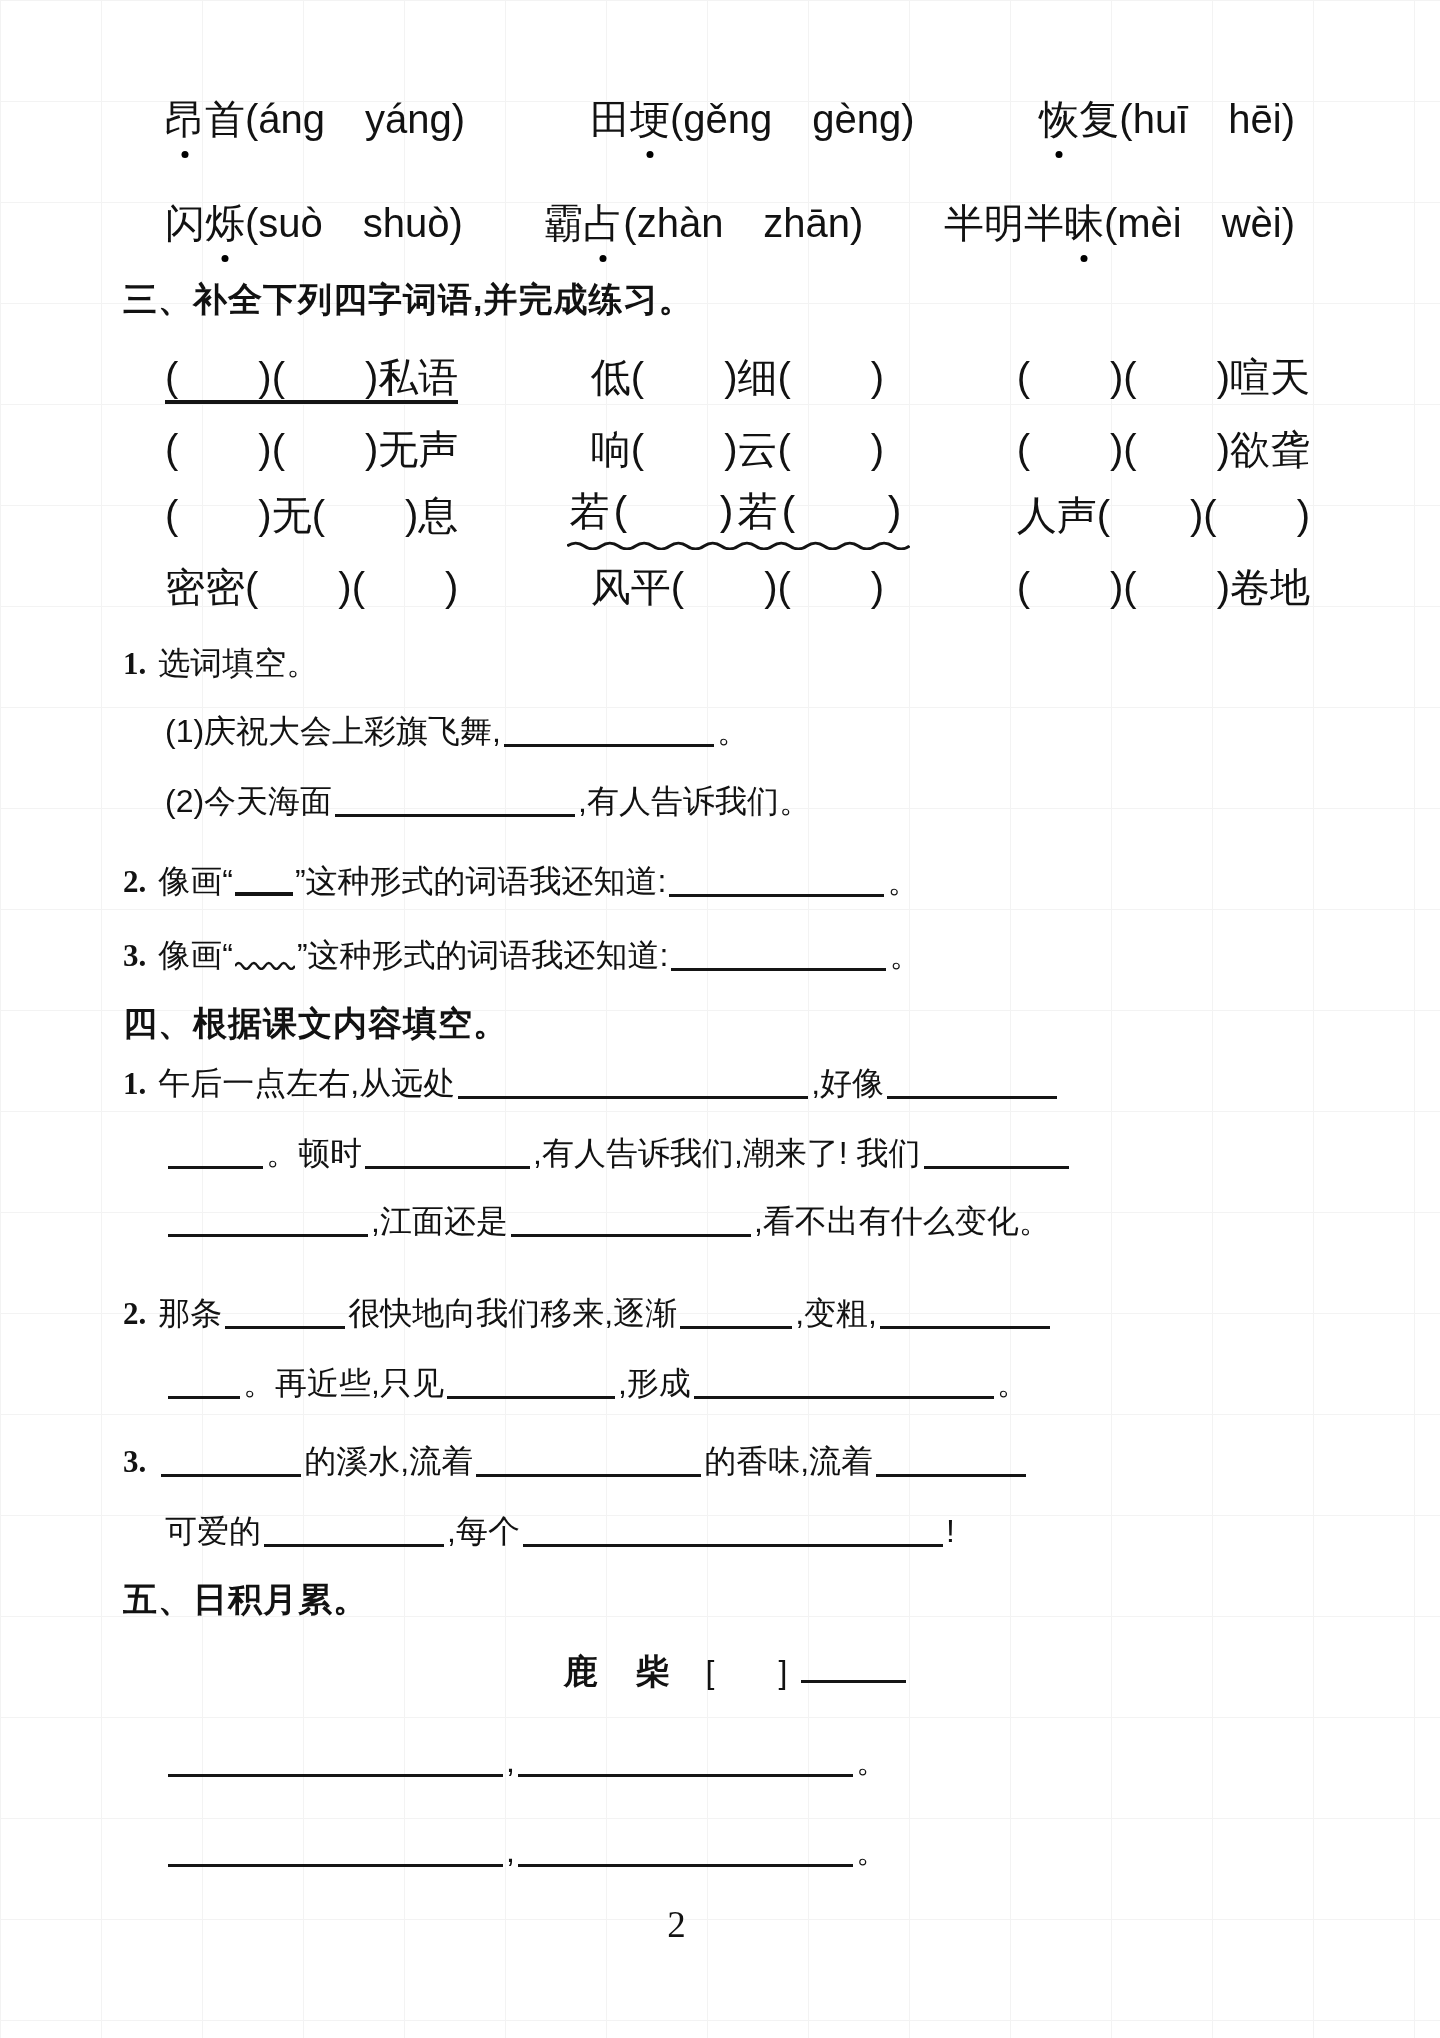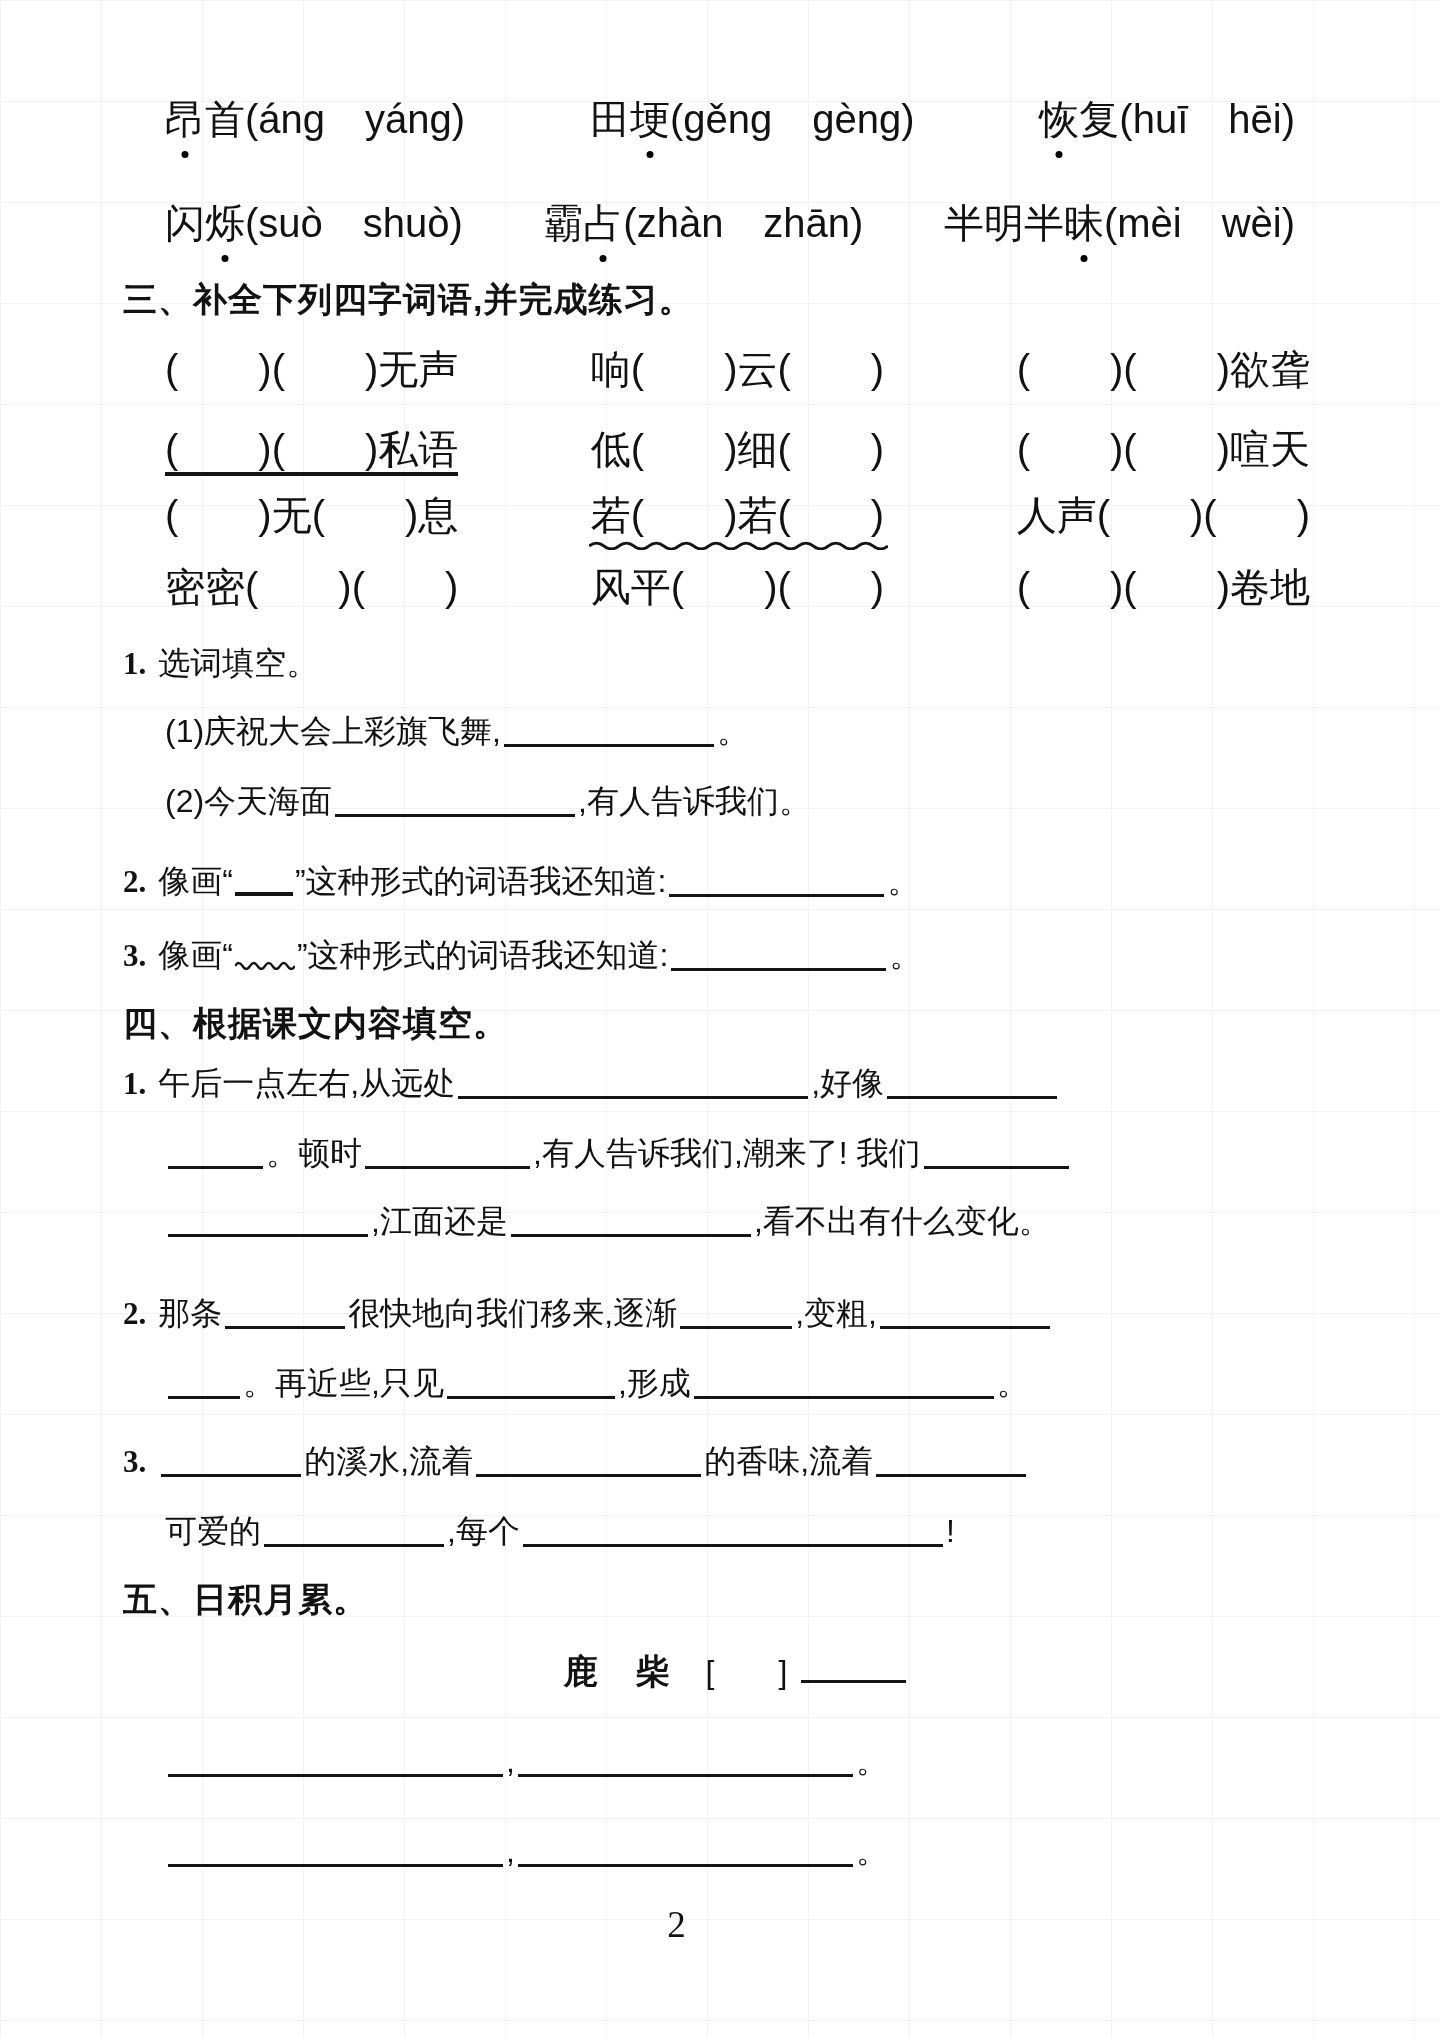--- a/index.html
+++ b/index.html
@@ -51,21 +51,21 @@
     margin-left:42px;
     position:relative;
     font-size:40px;
     line-height:54px;
     height:54px;
     white-space:nowrap;
   }
   .pin{width:1130px;}
   .pcell{position:relative;display:inline-block;}
   .ul-solid{border-bottom:4px solid #141414;padding-bottom:5px;}
-  .wavy{padding-bottom:4px;}
+  .wavy{padding-bottom:4px;font-family:Liberation Mono, monospace;}
   .wavy svg.wave{
     position:absolute;left:-2px;bottom:-8px;
     width:102%;height:12px;display:block;
   }
   .smallwave{
     display:inline-block;
     width:60px;height:12px;
     vertical-align:-4px;
     margin:0 2px;
   }
@@ -110,30 +110,30 @@
   <div class="prow pin" style="margin-top:50px">
     <span class="pcell"><span>闪</span><span class="dotc">烁</span><span></span><span>(suò shuò)</span></span>
     <span class="pcell"><span>霸</span><span class="dotc">占</span><span></span><span>(zhàn zhān)</span></span>
     <span class="pcell"><span>半明半</span><span class="dotc">昧</span><span></span><span>(mèi wèi)</span></span>
   </div>
 
   <div class="line" style="margin-top:24px">
     <span class="h">三、补全下列四字词语,并完成练习。</span>
   </div>
 
+  <div class="prow" style="margin-top:26px">
+    <span class="pcell ul-solid">(  )(  )私语</span>
+    <span class="pcell">低(  )细(  )</span>
+    <span class="pcell">(  )(  )喧天</span>
+  </div>
+
   <div class="prow" style="margin-top:18px">
     <span class="pcell">(  )(  )无声</span>
     <span class="pcell">响(  )云(  )</span>
     <span class="pcell">(  )(  )欲聋</span>
-  </div>
-
-  <div class="prow" style="margin-top:26px">
-    <span class="pcell ul-solid">(  )(  )私语</span>
-    <span class="pcell">低(  )细(  )</span>
-    <span class="pcell">(  )(  )喧天</span>
   </div>
 
   <div class="prow" style="margin-top:12px">
     <span class="pcell">(  )无(  )息</span>
     <span class="pcell wavy">
       <span>若(  )若(  )</span>
       <svg class="wave" viewBox="0 0 240 12" preserveAspectRatio="none">
           <path d="M0 8 Q6 2 12 8 T24 8 T36 8 T48 8 T60 8 T72 8 T84 8 T96 8 T108 8 T120 8 T132 8 T144 8 T156 8 T168 8 T180 8 T192 8 T204 8 T216 8 T228 8 T240 8" fill="none" stroke="#141414" stroke-width="2.6"></path>
         </svg>
     </span>

